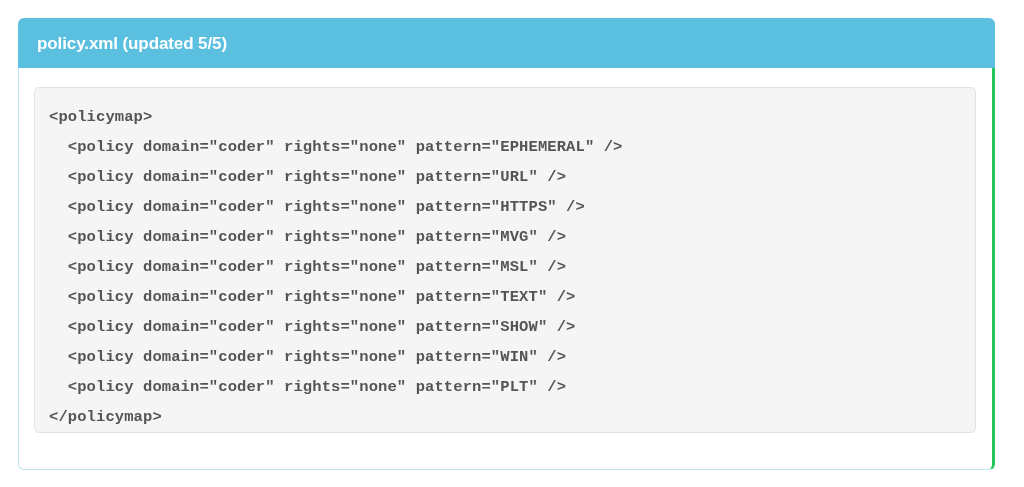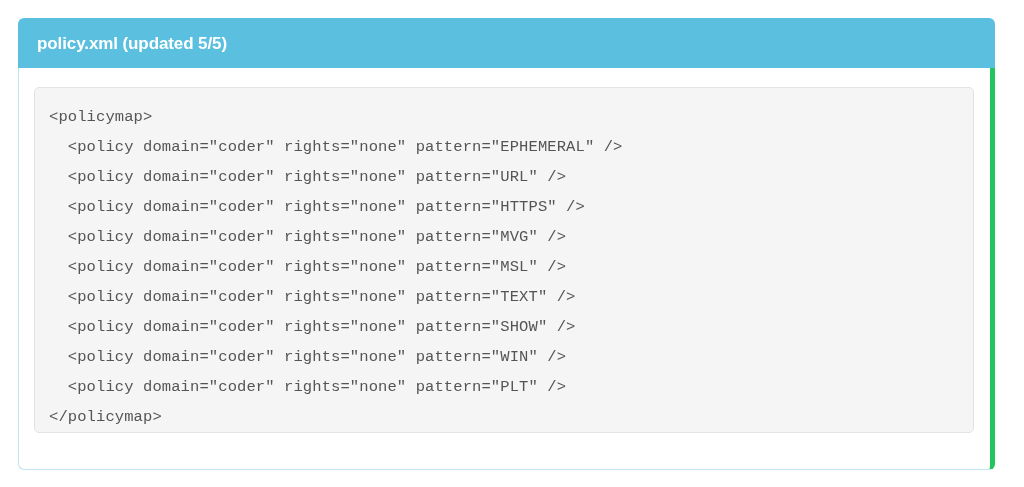--- a/index.html
+++ b/index.html
@@ -44,25 +44,26 @@
     letter-spacing: -0.1px;
     line-height: 1;
     white-space: nowrap;
   }
 
   .panel-body {
     box-sizing: border-box;
     height: 402px;
     background: #ffffff;
     border-left: 1px solid #bfe4f2;
-    border-right: 5px solid #22c55e;
+    border-right: 3px solid #22c55e;
     border-bottom: 1px solid #bfe4f2;
     border-bottom-left-radius: 6px;
     border-bottom-right-radius: 6px;
     padding: 19px 16px 0 15px;
+    font-weight: bold;
   }
 
   .code-block {
     box-sizing: border-box;
     background: #f5f5f5;
     border: 1px solid #e3e3e3;
     border-radius: 5px;
     padding: 14px 16px 14px 14px;
     height: 346px;
     overflow: hidden;

